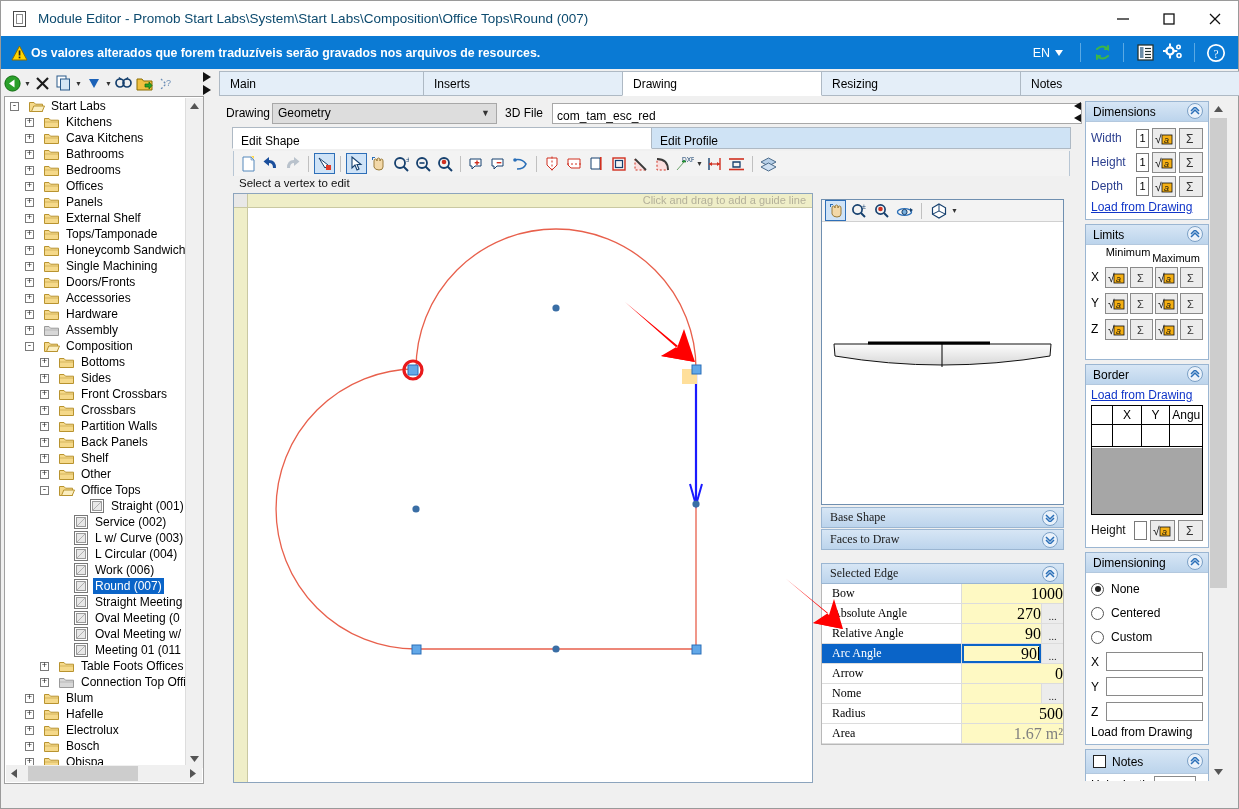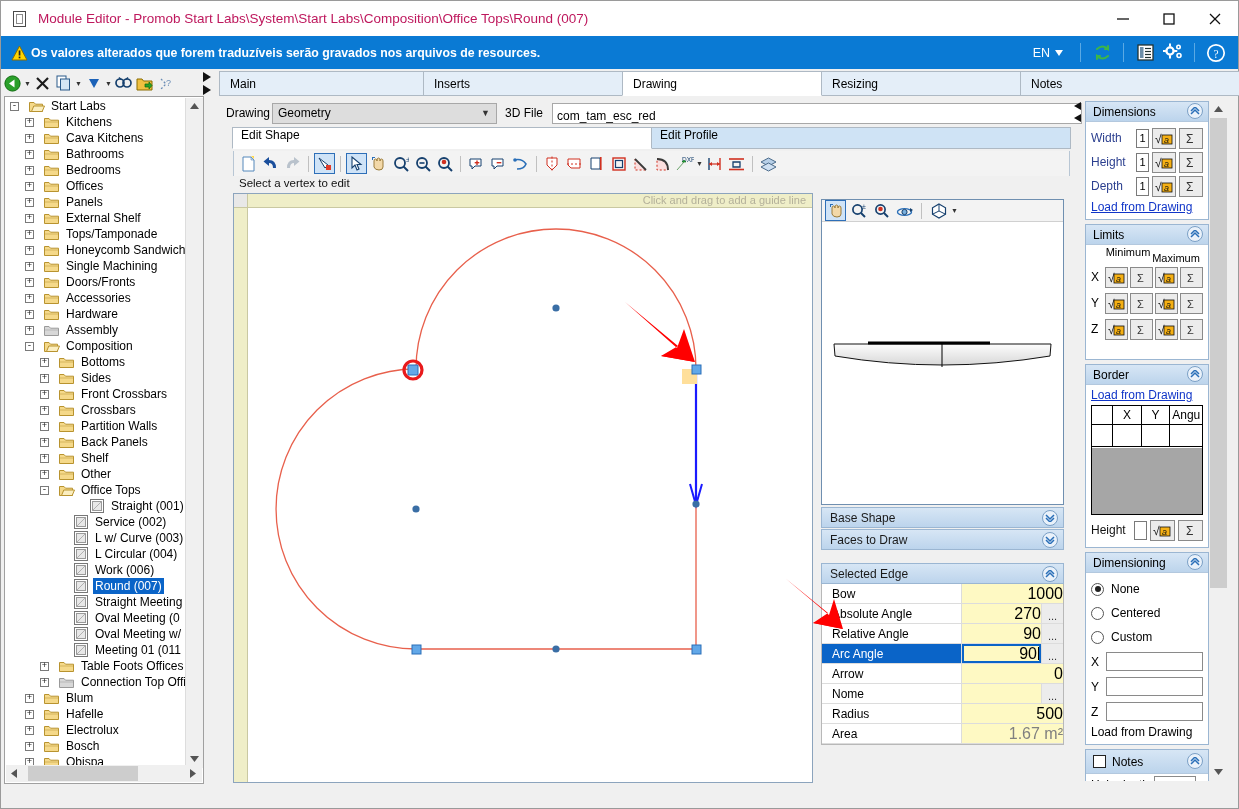--- a/index.html
+++ b/index.html
@@ -13,21 +13,21 @@
     overflow:hidden;
     position:relative;
   }
   .win { position:absolute; inset:0; background:#f0f0f0; border:1px solid #9a9a9a; }
 
   
   .titlebar { position:absolute; left:0; top:0; width:1237px; height:35px; background:#fff; display:flex; align-items:center; }
   .title-icon { width:18px; height:18px; margin-left:10px; margin-right:9px; position:relative; flex:none; }
   .title-icon .doc { position:absolute; left:2px; top:1px; width:13px; height:16px; border:1.4px solid #4a4a4a; background:#fff; }
   .title-icon .doc:after { content:""; position:absolute; left:2px; top:2px; right:2px; bottom:2px; border:1px solid #8a8a8a; }
-  .title-text { font-size:13.5px; color:#be185d; white-space:nowrap; }
+  .title-text { font-size:13.5px; color:#0c4a6e; white-space:nowrap; }
   .wbtns { position:absolute; right:0; top:0; height:35px; display:flex; }
   .wbtn { width:46px; height:35px; display:flex; align-items:center; justify-content:center; }
   .wbtn svg { display:block; }
 
   
   .banner { position:absolute; left:0; top:35px; width:1237px; height:33px; background:#0a7ad4; display:flex; align-items:center; }
   .warn-ico { margin-left:10px; margin-right:3px; flex:none; }
   .banner-text { color:#fff; font-size:12.3px; font-weight:bold; white-space:nowrap; }
   .banner-right { position:absolute; right:0; top:0; height:33px; display:flex; align-items:center; }
   .lang { color:#fff; font-size:12.5px; display:flex; align-items:center; gap:5px; padding:0 8px; cursor:pointer;}
@@ -69,21 +69,21 @@
   .drawrow { position:absolute; left:225px; top:100px; width:1006px; height:24px; display:flex; align-items:center; }
   .lbl-sm { font-size:12px; color:#000; }
   .combo { height:21px; background:#ddd; border:1px solid #a8a8a8; display:flex; align-items:center; padding-left:5px; font-size:12px; position:relative; }
   .combo .cv { color:#000; }
   .combo .carr { position:absolute; right:6px; top:4px; font-size:9px; color:#333; }
   .tinput { height:21px; background:#fff; border:1px solid #a8a8a8; display:flex; align-items:flex-end; padding-left:4px; font-size:12px; }
   .rico { width:20px; height:20px; display:flex; align-items:center; justify-content:center; }
 
   
   .subtabbar { position:absolute; left:231px; top:126px; width:838px; height:22px; }
-  .stab { position:absolute; top:0; height:22px; display:flex; align-items:flex-start; padding-left:8px; font-size:12px; border:1px solid #aeb9c4; }
+  .stab { position:absolute; top:0; height:22px; display:flex; align-items:flex-end; padding-left:8px; font-size:12px; border:1px solid #aeb9c4; }
   .stab.active { background:#fff; border-bottom:1px solid #fff; z-index:3; }
   .stab.inactive { background:#cfe3f5; }
 
   
   .estb { position:absolute; left:232px; top:150px; width:837px; height:25px; background:#f3f3f3; border-left:1px solid #b8c6d4; border-right:1px solid #b8c6d4; display:flex; align-items:center; padding-left:4px; gap:1px; }
   .eico { width:21px; height:21px; display:flex; align-items:center; justify-content:center; position:relative; }
   .eico.act { border:1px solid #2e6fb8; background:#cfe3f7; }
   .eisep { width:1px; height:16px; background:#c0c0c0; margin:0 4px; }
   .statusline { position:absolute; left:238px; top:176px; font-size:11.5px; color:#111; }
 
@@ -92,21 +92,21 @@
   .ruler-top { position:absolute; left:0; top:0; width:578px; height:14px; background:#efeec8; border-bottom:1px solid #c9c8a2; }
   .ruler-left { position:absolute; left:0; top:0; width:14px; height:588px; background:#efeec8; border-right:1px solid #c9c8a2; }
   .corner { position:absolute; left:0; top:0; width:14px; height:14px; background:#e8e8e8; border-right:1px solid #c9c8a2; border-bottom:1px solid #c9c8a2; z-index:2;}
   .hinttext { position:absolute; right:6px; top:0px; font-size:11px; color:#b3b09a; }
 
   
   .prev { position:absolute; left:820px; top:198px; width:243px; height:306px; background:#fff; border:1px solid #6f8fb0; }
   .prevtb { position:absolute; left:0; top:0; width:241px; height:22px; background:#f3f3f3; border-bottom:1px solid #d0d0d0; display:flex; align-items:center; padding-left:3px; gap:2px;}
 
   
-  .accwrap { position:absolute; left:820px; top:506px; width:243px; height:242px; }
+  .accwrap { position:absolute; left:820px; top:506px; width:243px; height:242px;font-family:Liberation Serif, serif; }
   .acchdr { height:21px; background:linear-gradient(#d7e6f5,#bcd4ec); border:1px solid #9bb6d2; display:flex; align-items:center; padding-left:8px; font-size:12px; color:#1a1a1a; position:relative;}
   .chev { position:absolute; right:5px; top:2px; width:16px; height:16px; border-radius:50%; background:#e9f1fa; border:1px solid #7ba0c6; display:flex; align-items:center; justify-content:center; }
   .ptable { border:1px solid #b8b8b8; border-top:none; background:#fff; }
   .prow { height:20px; display:flex; align-items:stretch; border-bottom:1px solid #dcdcdc; }
   .pname { width:140px; padding-left:10px; display:flex; align-items:center; font-size:12px; background:#fff; border-right:1px solid #dcdcdc;}
   .prow.sel .pname { background:#0a64c8; color:#fff; }
   .pval { flex:1; padding-left:5px; display:flex; align-items:center; font-size:16px; background:#fef9c3;justify-content:flex-end; }
   .prow.sel .pval { border:2px solid #0a64c8; }
   .pbtn { width:22px; border-left:1px solid #dcdcdc; background:#ececec; display:flex; align-items:flex-end; justify-content:center; font-size:11px; color:#333; padding-bottom:1px; }
   .pval.grey { color:#808080; }

